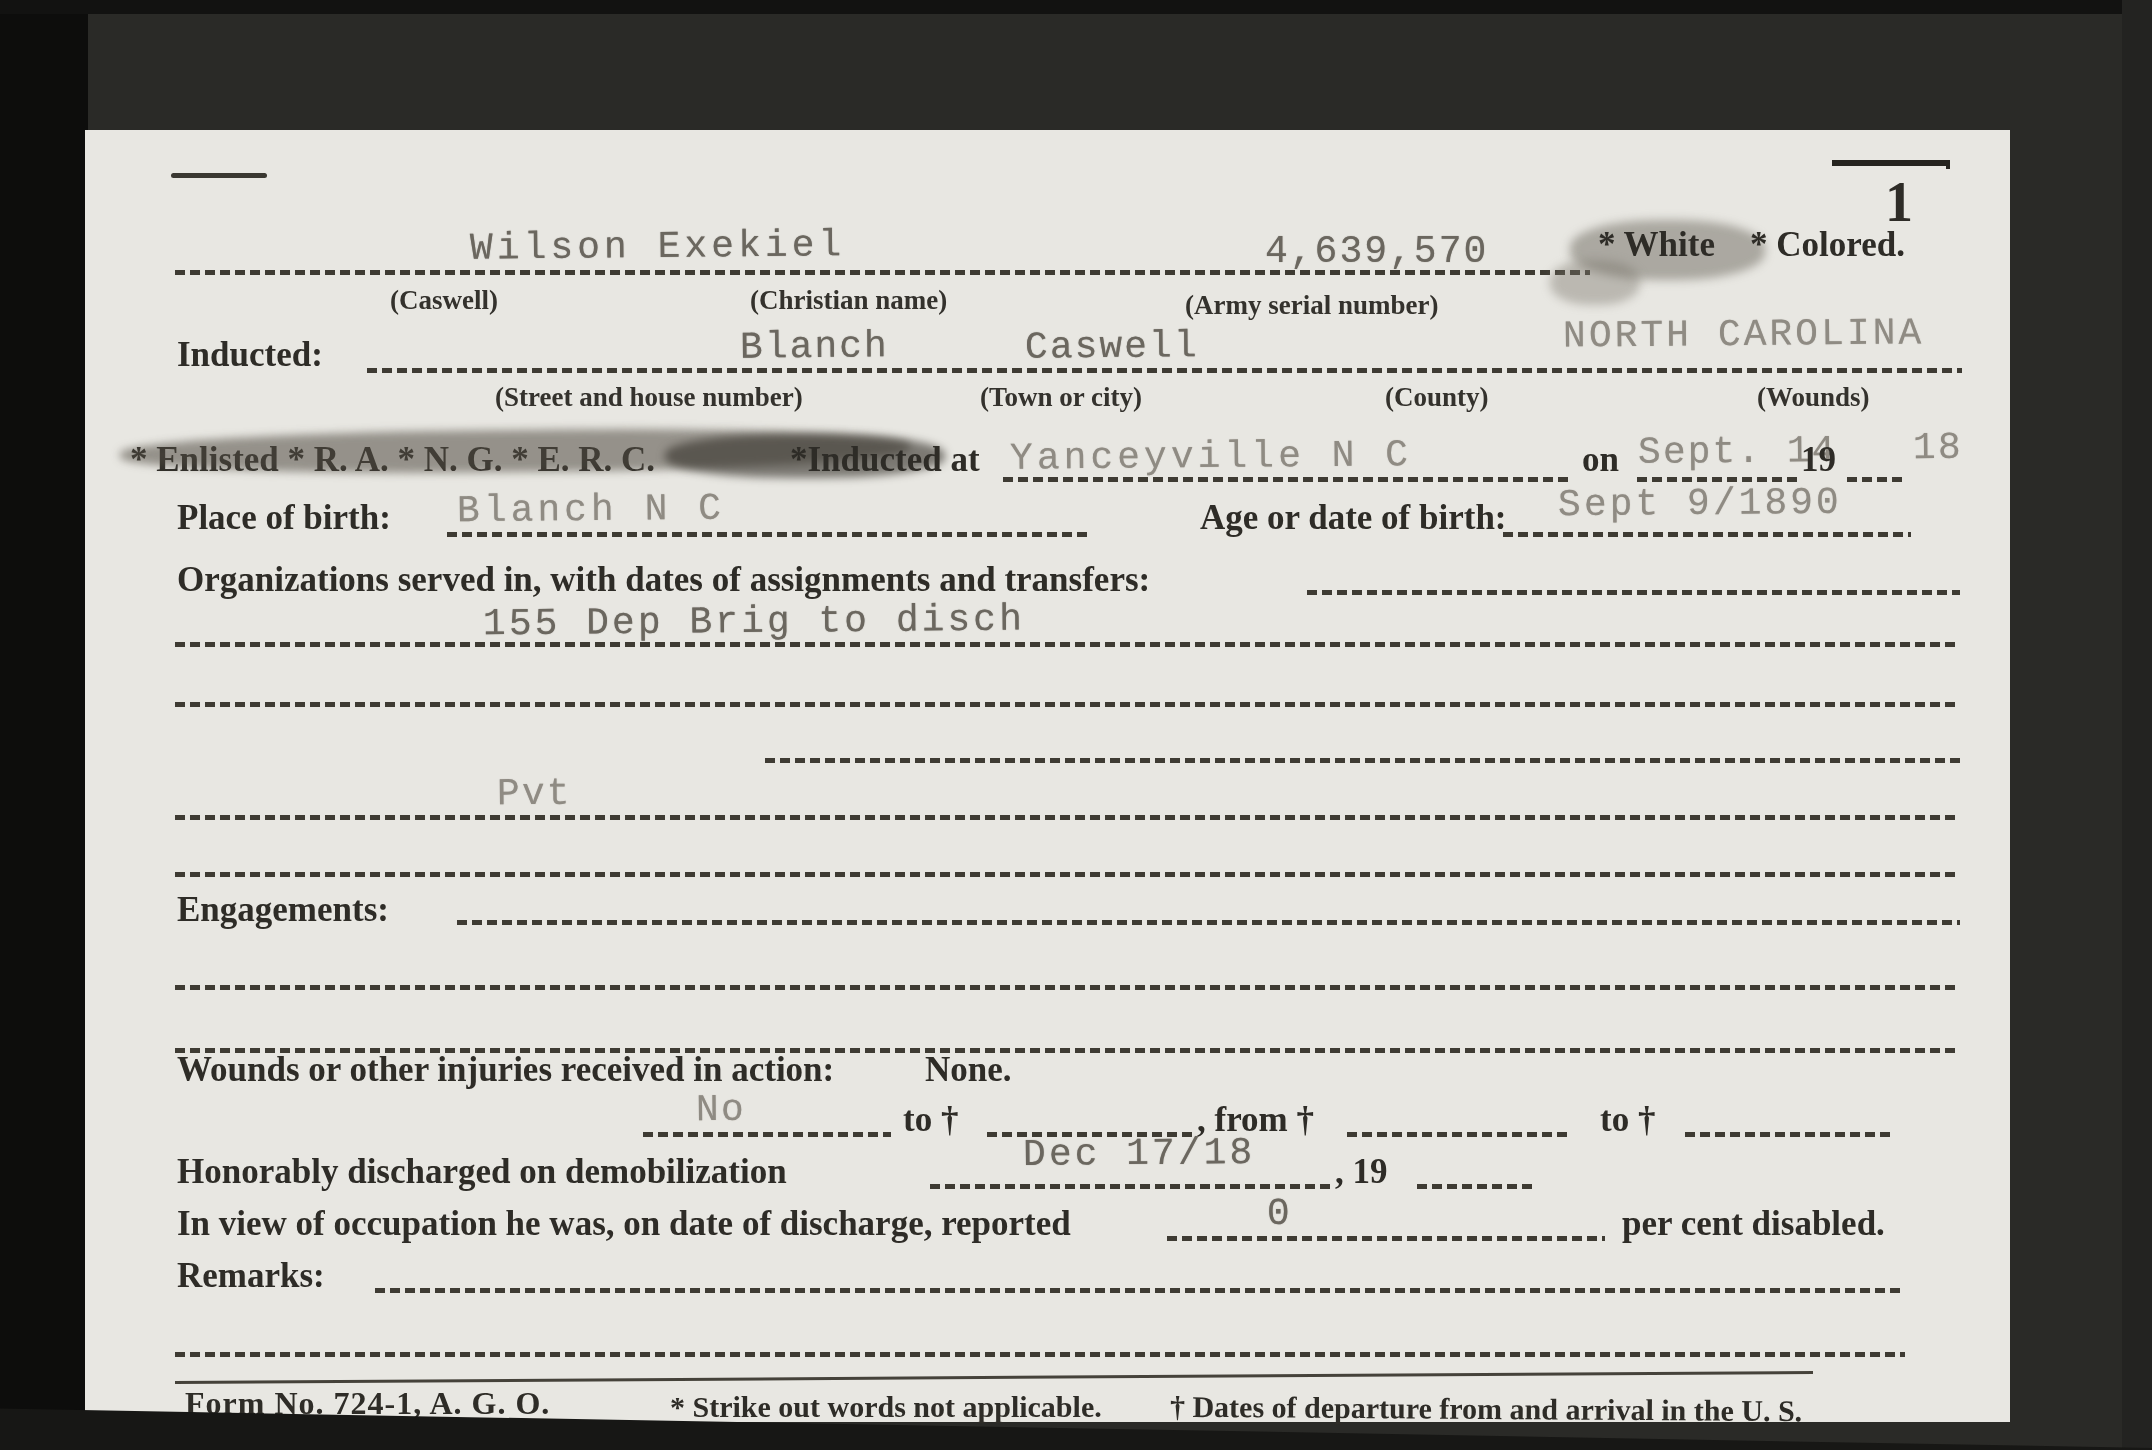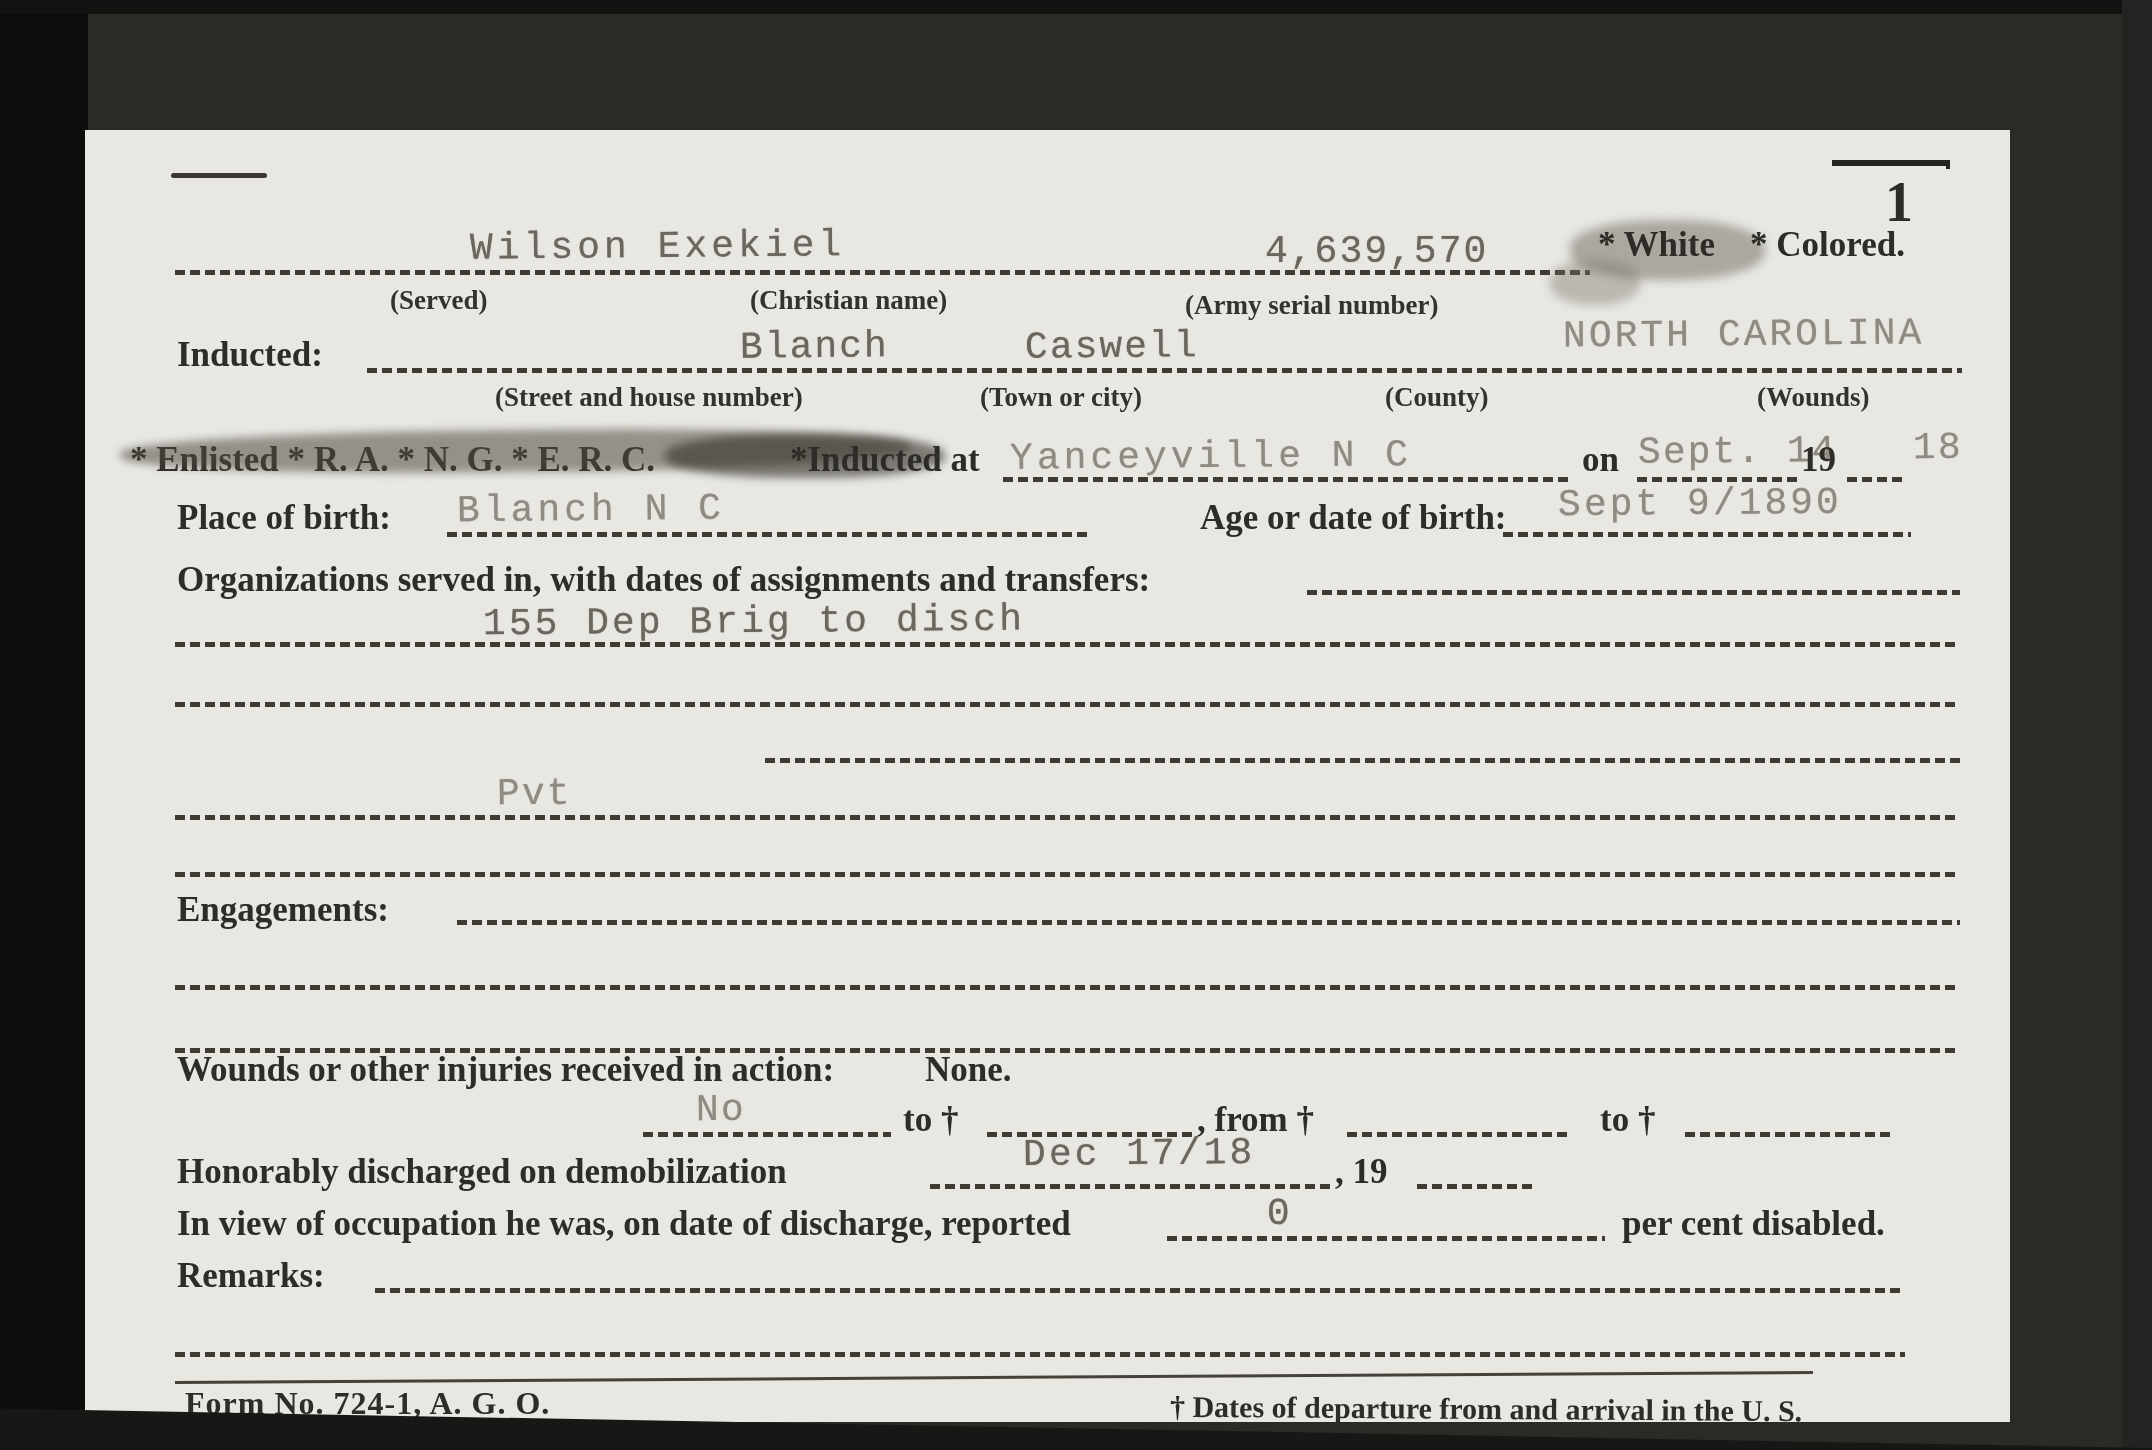--- a/index.html
+++ b/index.html
@@ -47,21 +47,21 @@
   <div style="position:absolute;left:1747px;top:30px;width:118px;height:9px;border-top:6px solid#26241f;border-right:4px solid #26241f;"></div>
   <div class="printed" style="left:1800px;top:40px;font-size:56px;">1</div>
 
   <div class="dash" style="left:90px;top:140px;width:1415px;"></div>
   <div class="typed typed-dark tilt" style="left:385px;top:95px;letter-spacing:4px;">Wilson Exekiel</div>
   <div class="typed typed-dark" style="left:1180px;top:100px;">4,639,570</div>
   <div class="smudge" style="left:1485px;top:90px;width:195px;height:60px;background:rgba(110,105,96,.5);"></div>
   <div class="smudge" style="left:1465px;top:130px;width:90px;height:45px;background:rgba(120,115,106,.4);"></div>
   <div class="printed" style="left:1513px;top:95px;">* White</div>
   <div class="printed" style="left:1665px;top:95px;">* Colored.</div>
-  <div class="small-label" style="left:305px;top:155px;">(Served)</div>
+  <div class="small-label" style="left:305px;top:155px;">(Caswell)</div>
   <div class="small-label" style="left:665px;top:155px;">(Christian name)</div>
   <div class="small-label" style="left:1100px;top:160px;">(Army serial number)</div>
 
   <div class="printed" style="left:92px;top:205px;">Inducted:</div>
   <div class="dash" style="left:282px;top:238px;width:1595px;"></div>
   <div class="typed typed-dark tilt" style="left:655px;top:195px;">Blanch</div>
   <div class="typed typed-dark tilt" style="left:940px;top:195px;">Caswell</div>
   <div class="typed typed-light tilt" style="left:1478px;top:183px;letter-spacing:3px;">NORTH CAROLINA</div>
   <div class="small-label" style="left:390px;top:252px;margin-left:20px;">(Street and house number)</div>
   <div class="small-label" style="left:895px;top:252px;">(Town or city)</div>
@@ -127,17 +127,18 @@
   <div class="typed typed-dark tilt" style="left:1182px;top:1062px;">0</div>
   <div class="printed" style="left:1537px;top:1074px;">per cent disabled.</div>
 
   <div class="printed" style="left:92px;top:1126px;">Remarks:</div>
   <div class="dash" style="left:290px;top:1158px;width:1530px;"></div>
   <div class="dash" style="left:90px;top:1222px;width:1730px;"></div>
 
   <div class="rule" style="left:90px;top:1246px;width:1638px;transform:rotate(-0.35deg);"></div>
   <div class="printed" style="left:100px;top:1255px;font-size:32px;letter-spacing:1px;">Form No. 724-1, A. G. O.</div>
   <div class="printed" style="left:292px;top:1290px;font-size:30px;">Nov. 22, 1918</div>
+  <div class="printed" style="left:585px;top:1260px;font-size:30px;">* Strike out words not applicable.</div>
   <div class="printed" style="left:1085px;top:1262px;font-size:30px;transform:rotate(0.4deg);">† Dates of departure from and arrival in the U. S.</div>
 
 </div>
 
 <div id="bottom-shade"></div>
 
 </body></html>

